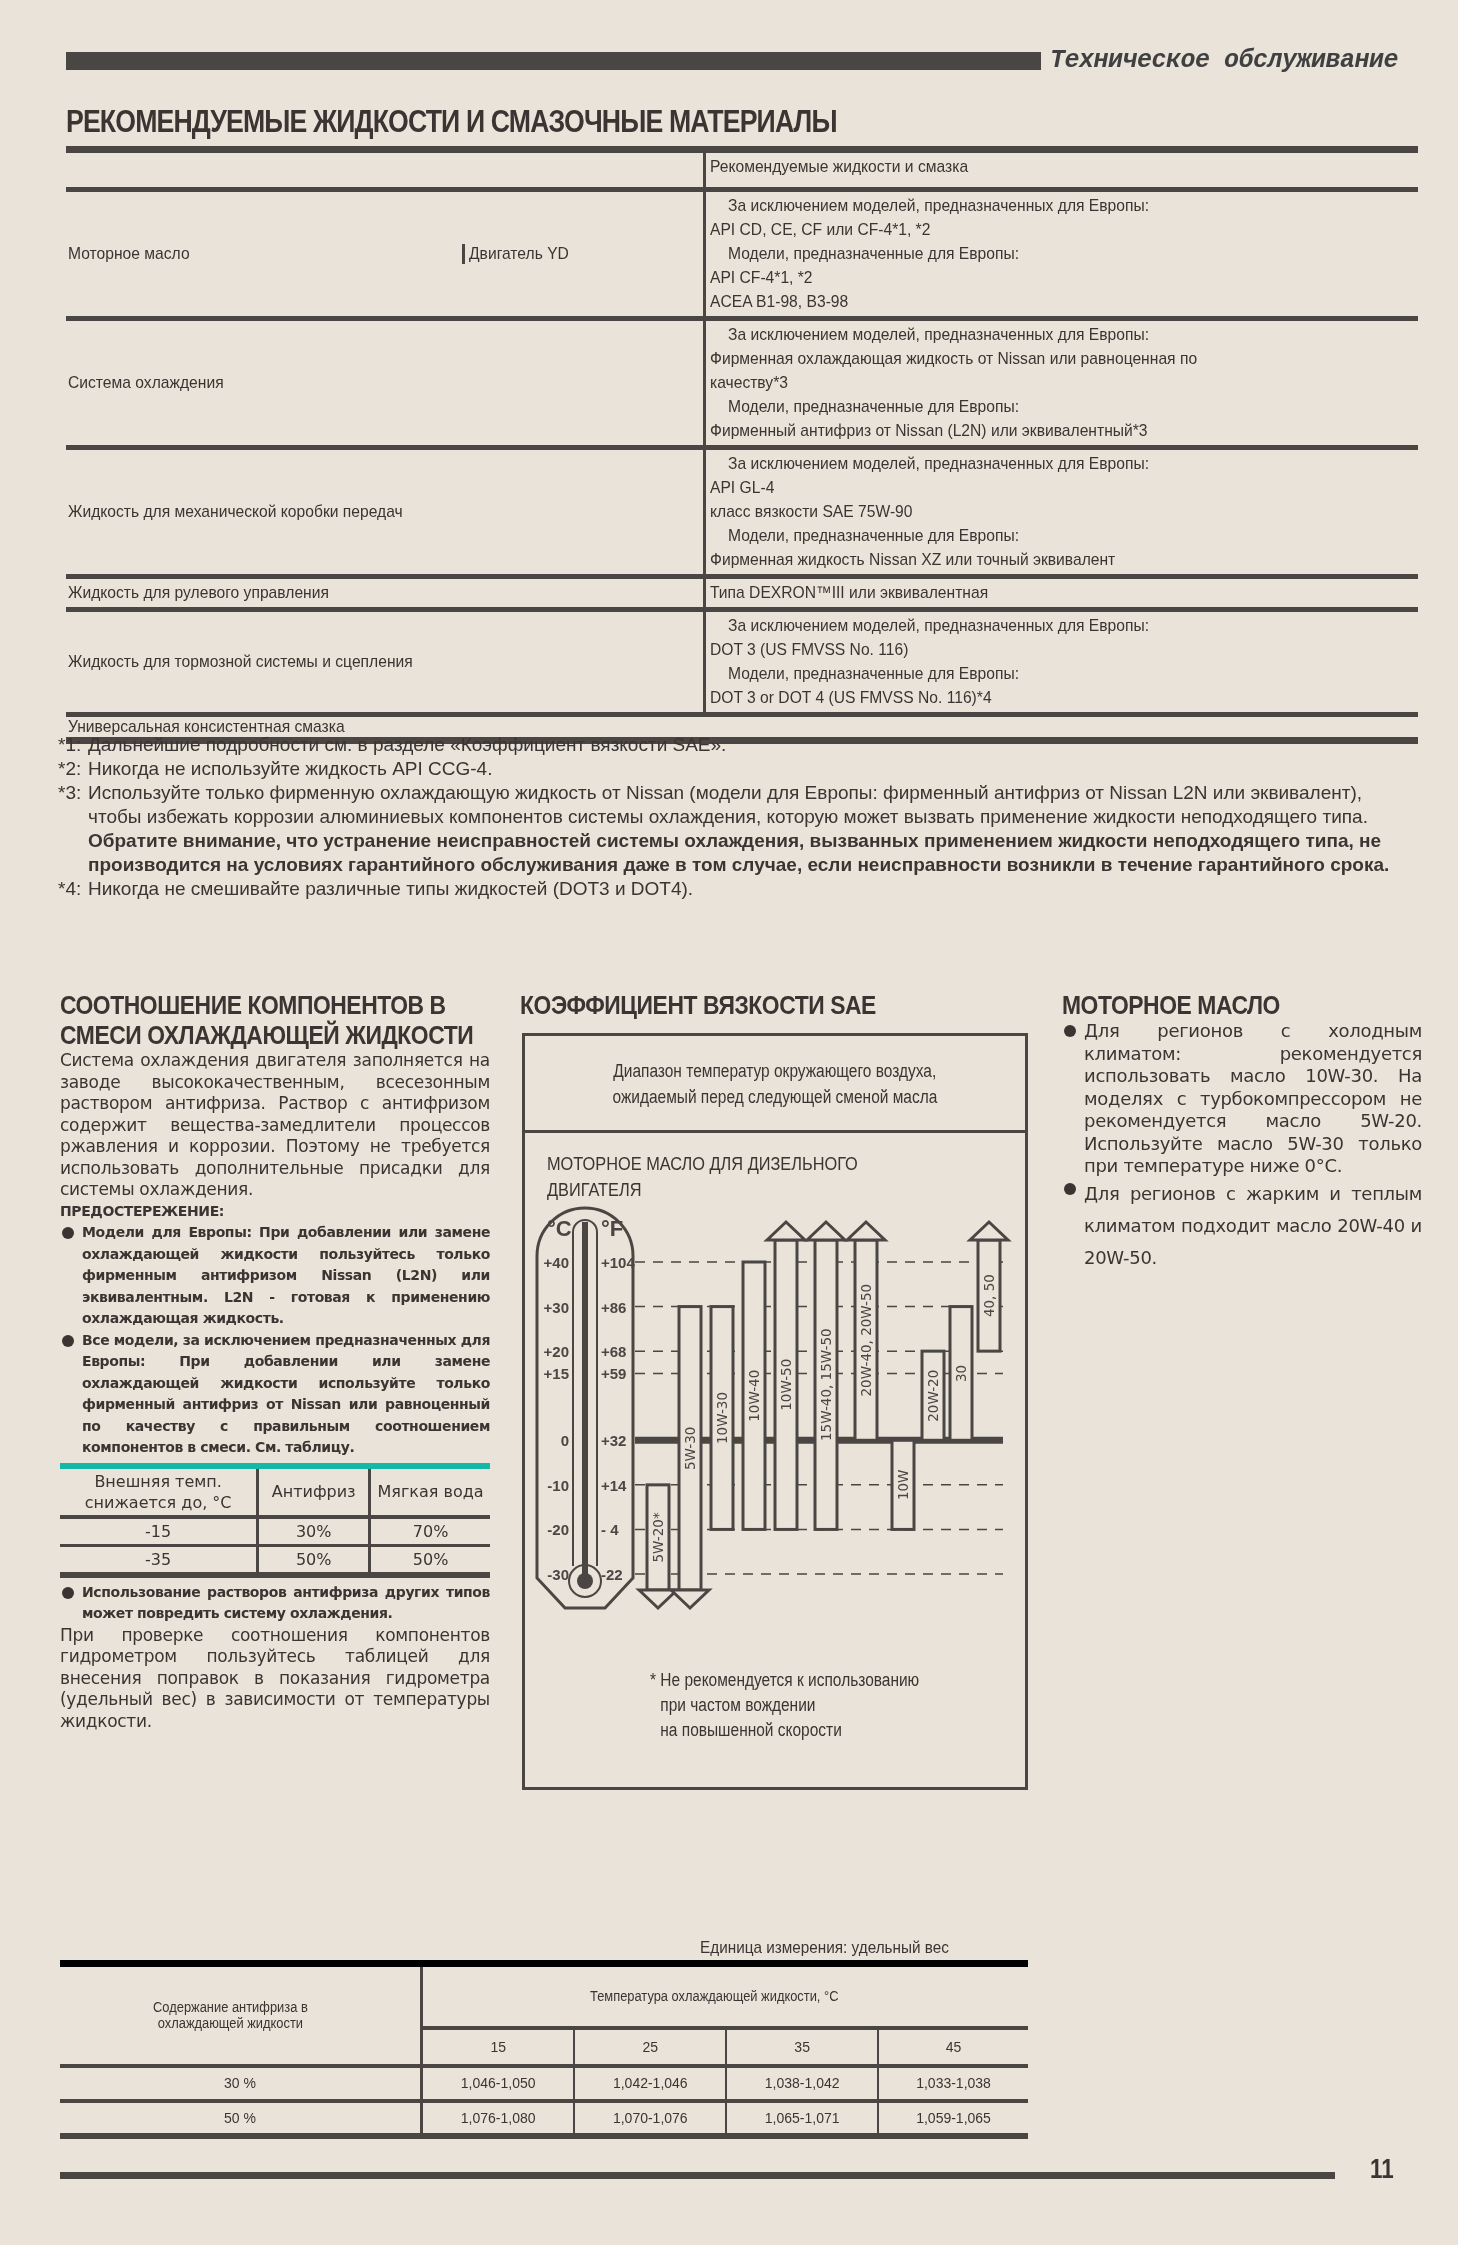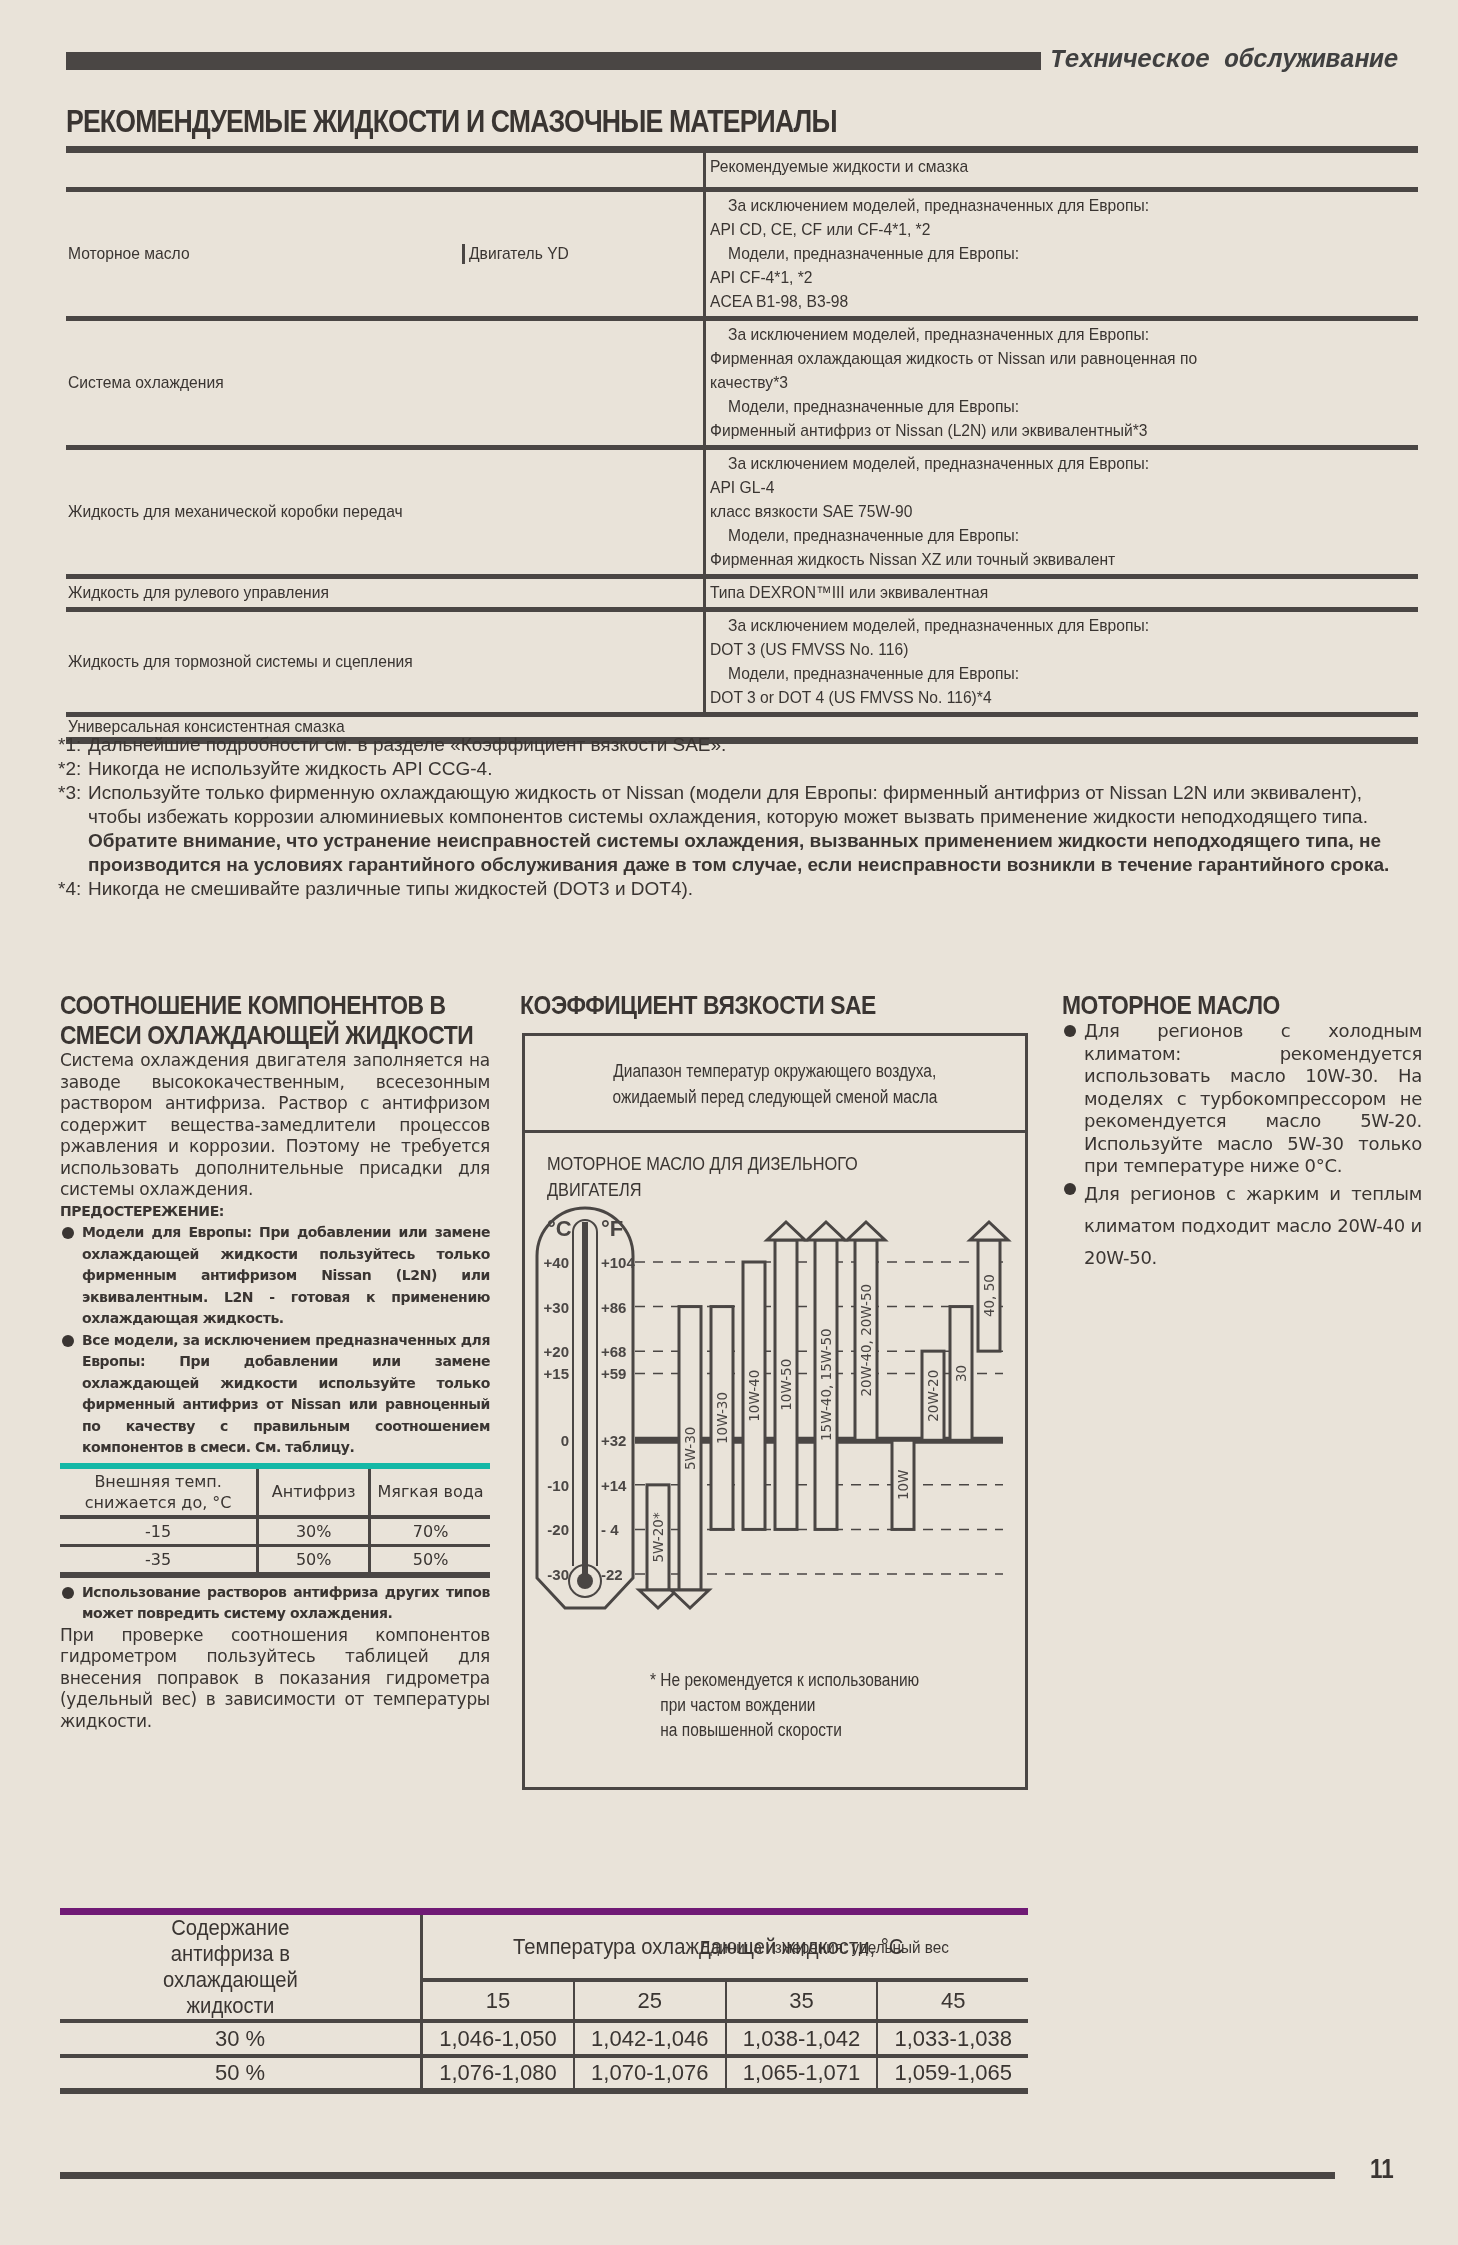--- a/index.html
+++ b/index.html
@@ -40,21 +40,21 @@
   
   .saeh{left:520px;top:990px;font-weight:bold;font-size:26px;letter-spacing:-0.5px;transform:scaleX(0.88);transform-origin:left;white-space:nowrap;}
   .saebox{left:522px;top:1033px;width:506px;height:757px;border:3px solid #4a4644;box-sizing:border-box;}
   .saebox .cap{position:absolute;left:0;top:0;width:100%;height:97px;border-bottom:3px solid #4a4644;text-align:center;font-size:18px;line-height:26px;padding-top:22px;box-sizing:border-box;}
   .saebox .cap span{display:inline-block;transform:scaleX(0.86);}
   .saebox .sub{position:absolute;left:22px;top:115px;font-size:19px;line-height:26px;transform:scaleX(0.86);transform-origin:left;white-space:nowrap;}
   
   .rcol{left:1062px;top:990px;width:360px;}
   
   .unit{left:700px;top:1938px;font-size:17px;transform:scaleX(0.9);transform-origin:left;white-space:nowrap;}
-  .sgtable{left:60px;top:1908px;width:968px;border-collapse:collapse;border-top:7px solid #701a75;border-bottom:6px solid #4a4644;font-size:22px;}
+  .sgtable{left:60px;top:1960px;width:968px;border-collapse:collapse;border-top:7px solid #000000;border-bottom:6px solid #4a4644;font-size:14px;}
   .sgtable td{text-align:center;border-bottom:4px solid #4a4644;border-right:2px solid #4a4644;padding:0;}
   .sgtable td:last-child{border-right:none;}
   .sgtable tr:last-child td{border-bottom:none;}
   .sgtable td.rh{border-right:3px solid #4a4644;}
   .botbar{left:60px;top:2172px;width:1275px;height:7px;background:#4a4644;}
   .pagenum{left:1370px;top:2153px;font-weight:bold;font-size:28px;transform:scaleX(0.8);transform-origin:left;}
 </style>
 </head>
 <body>
 

